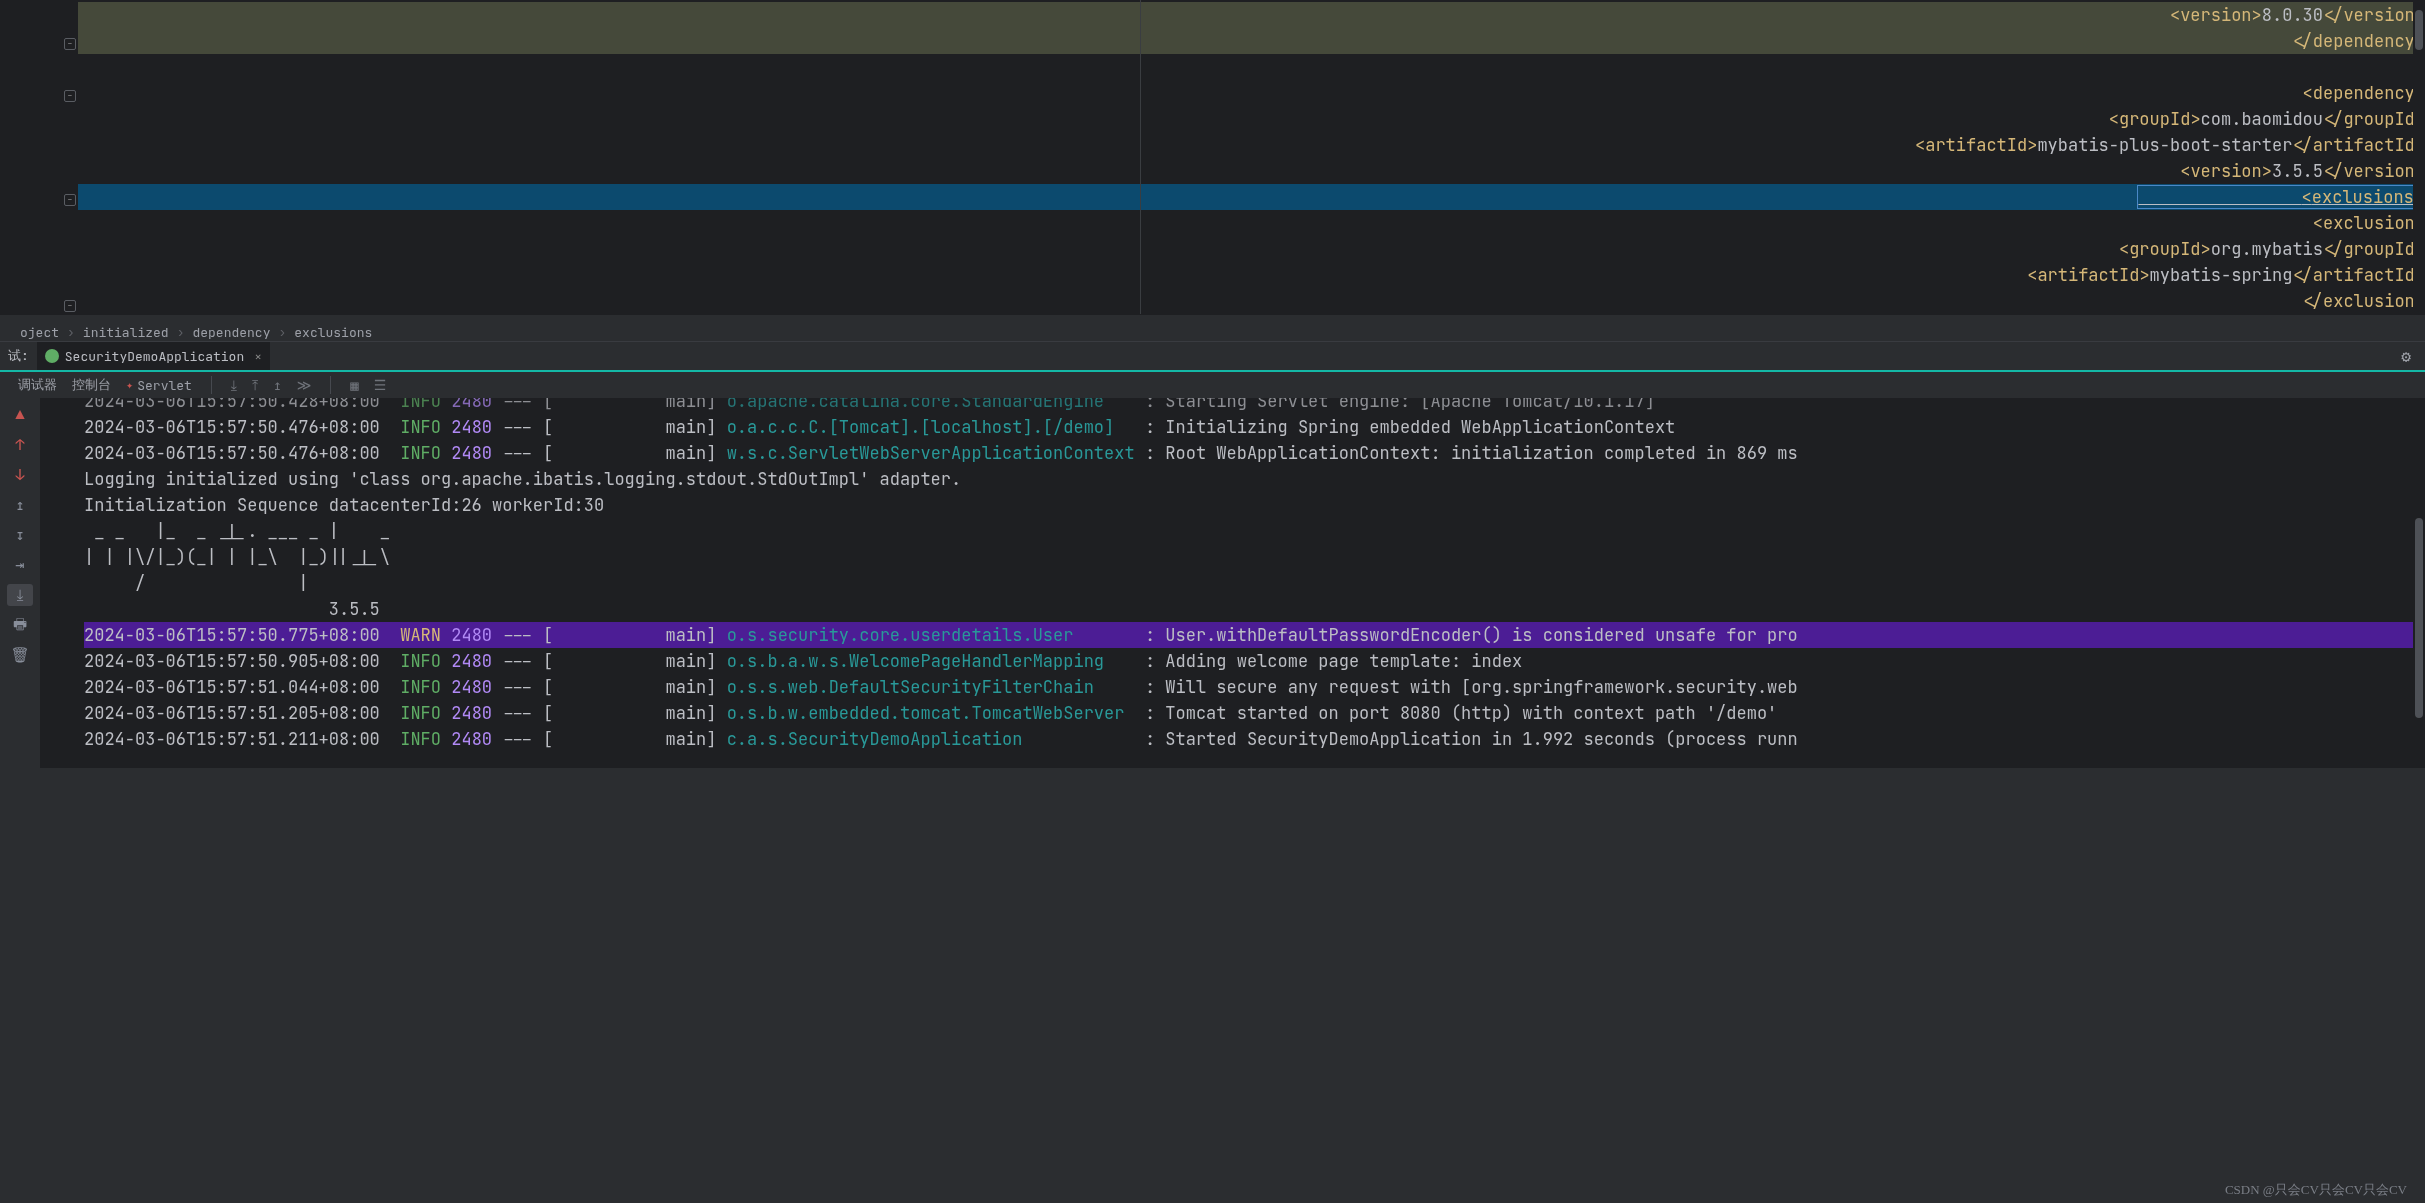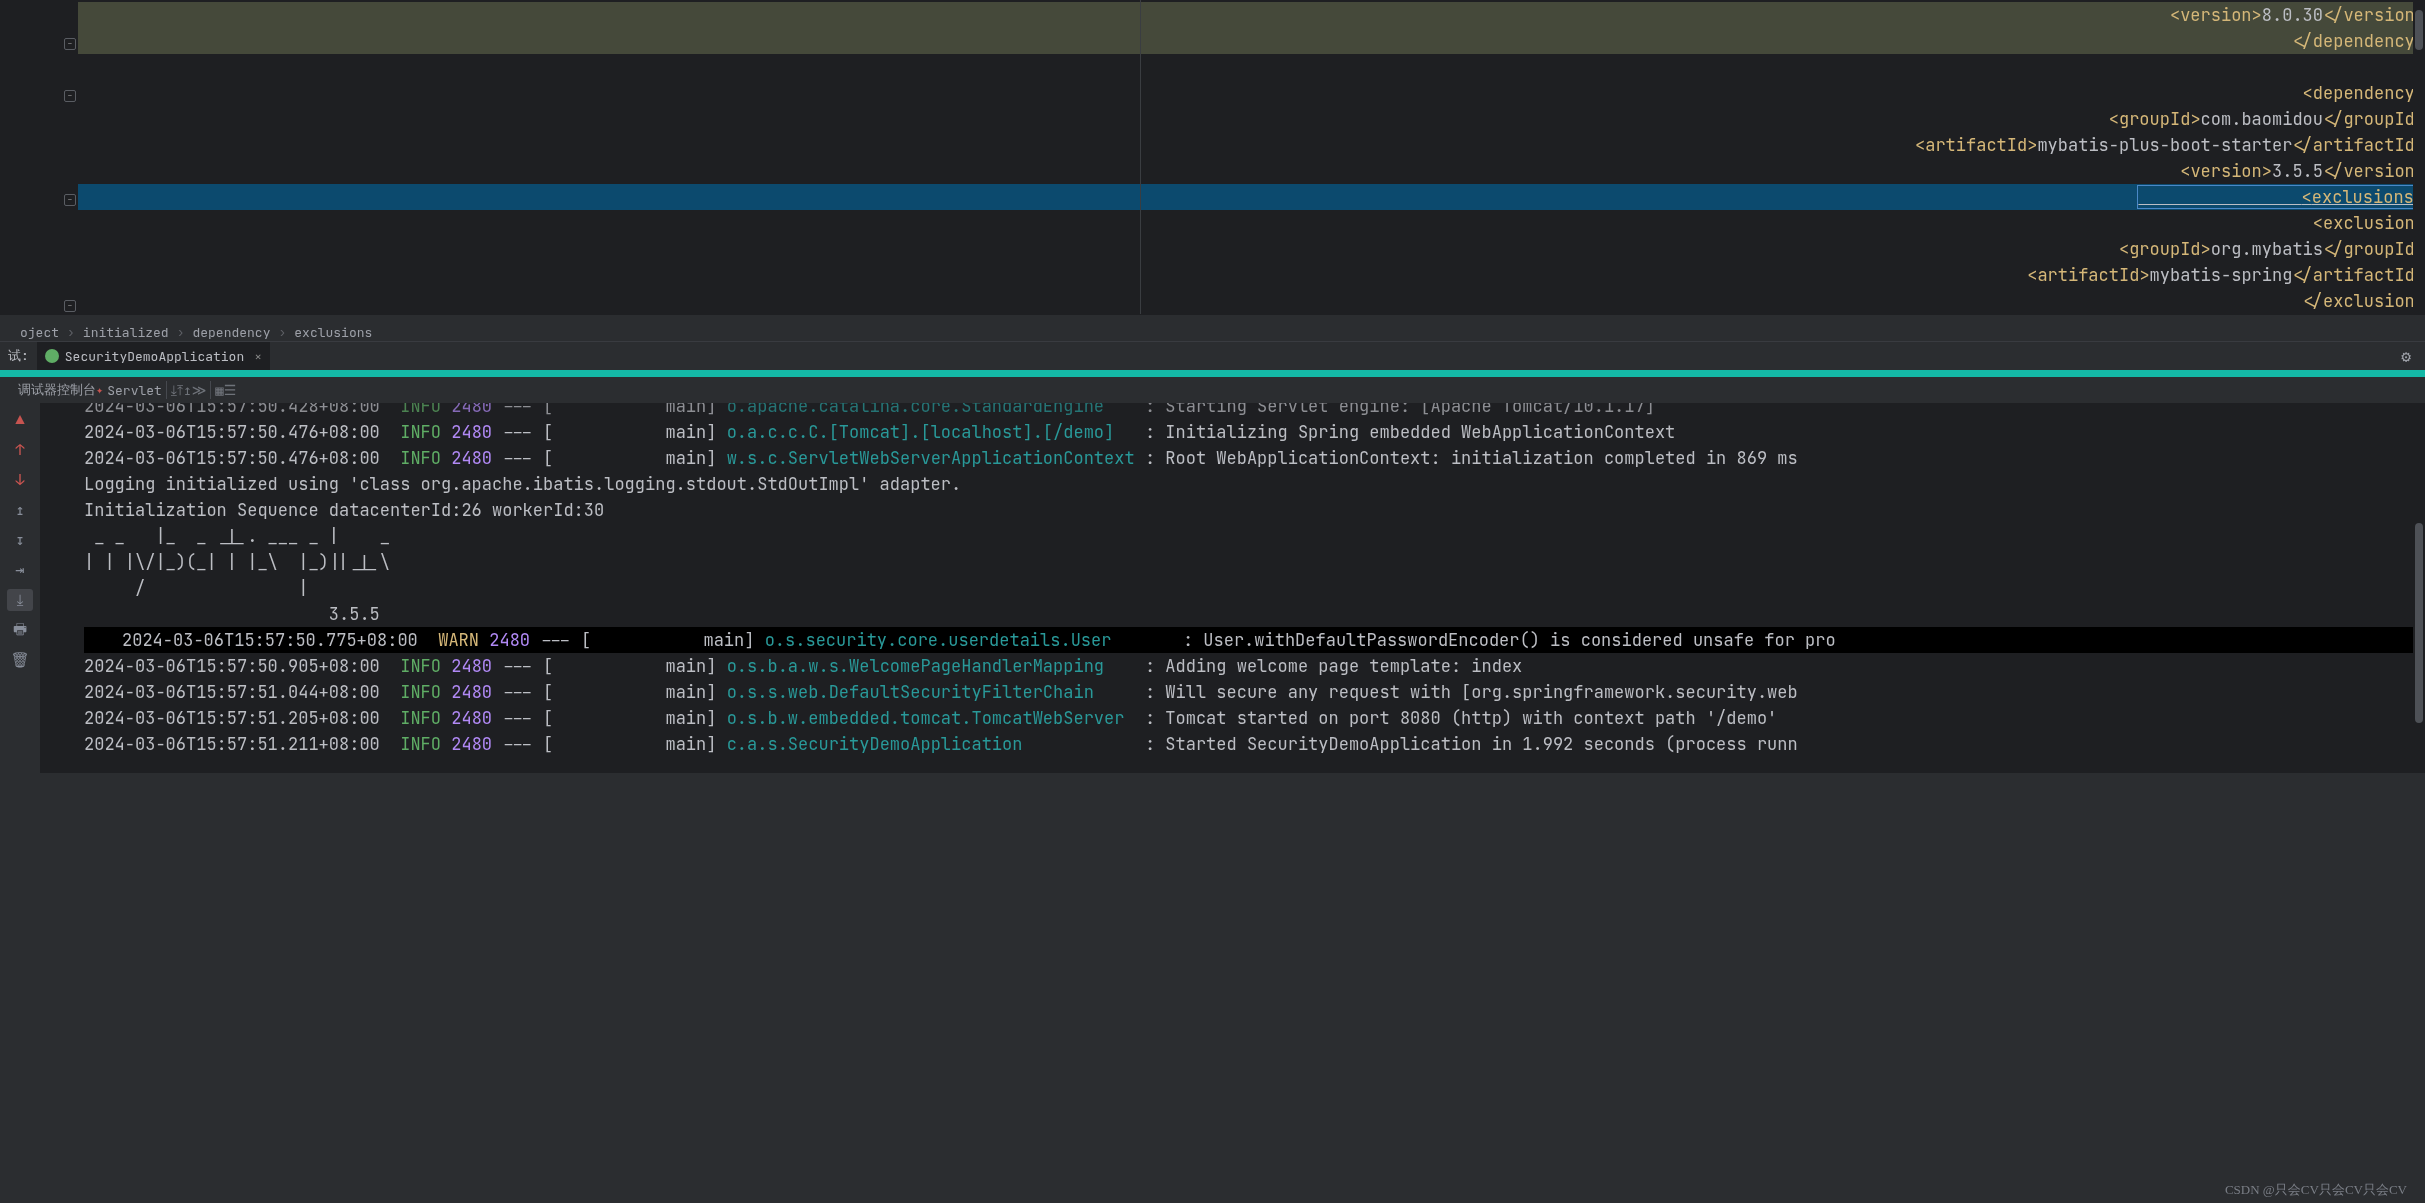--- a/index.html
+++ b/index.html
@@ -98,25 +98,25 @@
 .runtab-bar .close-x { color: #888; margin-left: 4px; }
 .gear-icon {
   margin-left: auto;
   margin-right: 14px;
   color: #9da0a8;
   font-size: 16px;
 }
 .tool-tabs {
   height: 26px;
   background: #2b2d30;
-  border-top: 7px solid #14b8a6;
+  border-top: 2px solid #14b8a6;
   display: flex; align-items: center;
   font-size: 13px;
   color: #9da0a8;
-  gap: 0;
+  gap: 15px;
   padding-left: 18px;
 }
 .tool-tabs .tool-tab { display: flex; align-items: center; gap: 4px; }
 .tool-tabs .actuator-icon { color: #c75450; font-size: 12px; }
 .tool-tabs .sep-bar { width: 1px; height: 18px; background: #46494f; margin: 0 4px;}
 .tool-tabs .tb-icon { color: #6f737a; font-size: 14px; }
 .console-wrap {
   display: flex;
   height: 370px;
   background: #1e1f22;
@@ -140,21 +140,21 @@
   flex: 1;
   font-size: 17px;
   line-height: 26px;
   white-space: pre;
   color: #bcbec4;
   overflow: hidden;
   padding-top: 0px;
   margin-left: 44px;
 }
 .log-line { height: 26px; }
-.log-line.warn-row { background: #000000; padding-left: 38px; }
+.log-line.warn-row { background: #4c1d95; }
 .ts { color: #bcbec4; }
 .lv-info { color: #5fad65; }
 .lv-warn { color: #d5b778; }
 .pid { color: #b189f5; }
 .sep-dash { color: #bcbec4; }
 .thr { color: #bcbec4; }
 .logger { color: #299999; }
 .colon { color: #bcbec4; }
 .msg { color: #bcbec4; }
 .scrollbar-v {

